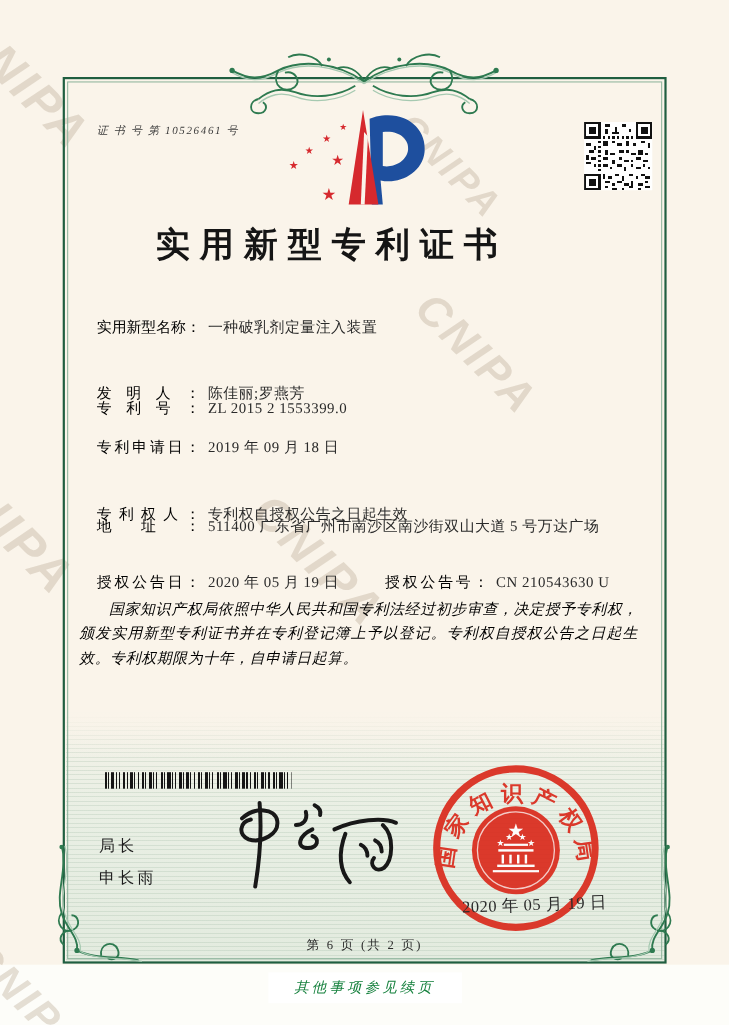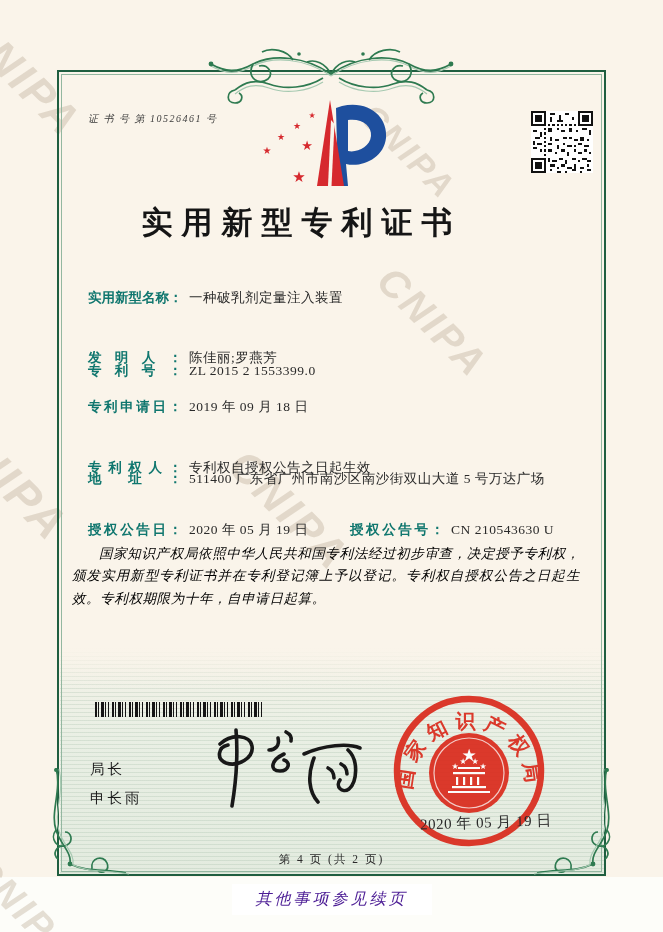--- a/index.html
+++ b/index.html
@@ -19,21 +19,21 @@
     pointer-events:none; white-space:nowrap;
   }
   
   .bottom-strip{
     position:absolute; left:0; top:877px; width:663px; height:55px;
     background:#fdfdf9; z-index:2;
   }
   .note-box{
     position:absolute; left:50%; transform:translateX(-50%); top:7px;
     background:#ffffff; padding:5px 24px;
-    font-style:italic; font-size:16px; letter-spacing:3px; color:#4c1d95;
+    font-style:italic; font-size:13px; letter-spacing:3px; color:#15803d;
     white-space:nowrap;
   }
   
   .frame{
     position:absolute; left:57px; top:70px; width:549px; height:806px;
     border:2px solid #1f5e40; box-sizing:border-box; z-index:2;
   }
   .frame::after{
     content:""; position:absolute; inset:2px;
     border:1px solid #93b7a0;
@@ -58,21 +58,21 @@
     text-align:center; font-size:31px; font-weight:bold;
     letter-spacing:9px; text-indent:9px; color:#151515;
   }
   .field-row{
     position:absolute; left:88px; width:500px; z-index:3;
     display:flex; align-items:flex-start;
     font-size:13.5px; color:#2a2a2a; line-height:20px;
   }
   .field-label{
     flex:none; width:94px; text-align:justify; text-align-last:justify;
-    -moz-text-align-last:justify; white-space:nowrap; color:#0f766e;font-weight:bold;
+    -moz-text-align-last:justify; white-space:nowrap; color:#000000;
   }
   .field-value{margin-left:7px; letter-spacing:0.5px;}
   .addr-line{display:block;}
   .grant-pair2{position:absolute; left:262px; top:0; display:flex;}
   .body-text{
     position:absolute; left:72px; top:543px; width:508px; z-index:3;
     font-size:13.5px; font-style:italic; line-height:22.4px;
     color:#000000; text-align:justify; letter-spacing:0.6px;
   }
   .body-text p{margin:0; text-indent:2em;}
@@ -387,15 +387,15 @@
           <rect x="1" y="6" width="2.2" height="8"></rect>
           <rect x="8" y="6" width="2.2" height="8"></rect>
           <rect x="-17" y="15" width="34" height="2.2"></rect>
           <rect x="-21" y="20" width="42" height="2"></rect>
         </g>
       </g>
     </g>
   </svg>
   <div class="seal-date">2020 年 05 月 19 日</div>
 
-  <div class="page-num">第 4 页 (共 2 页)</div>
+  <div class="page-num">第 6 页 (共 2 页)</div>
 
 </div>
 
 </body></html>

